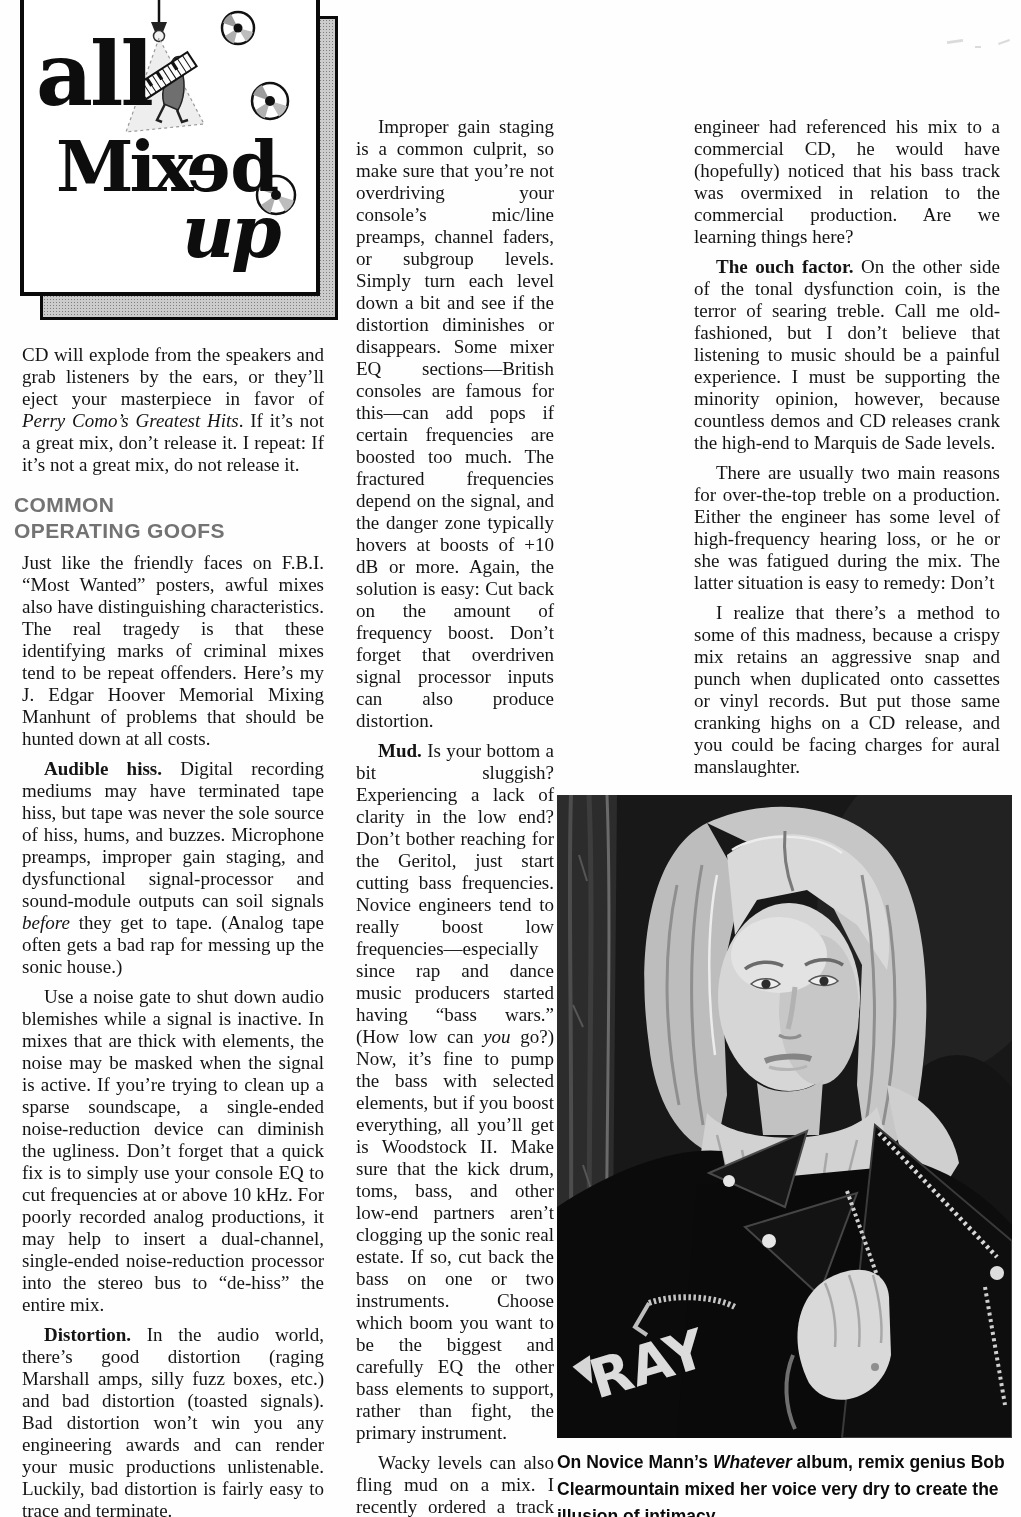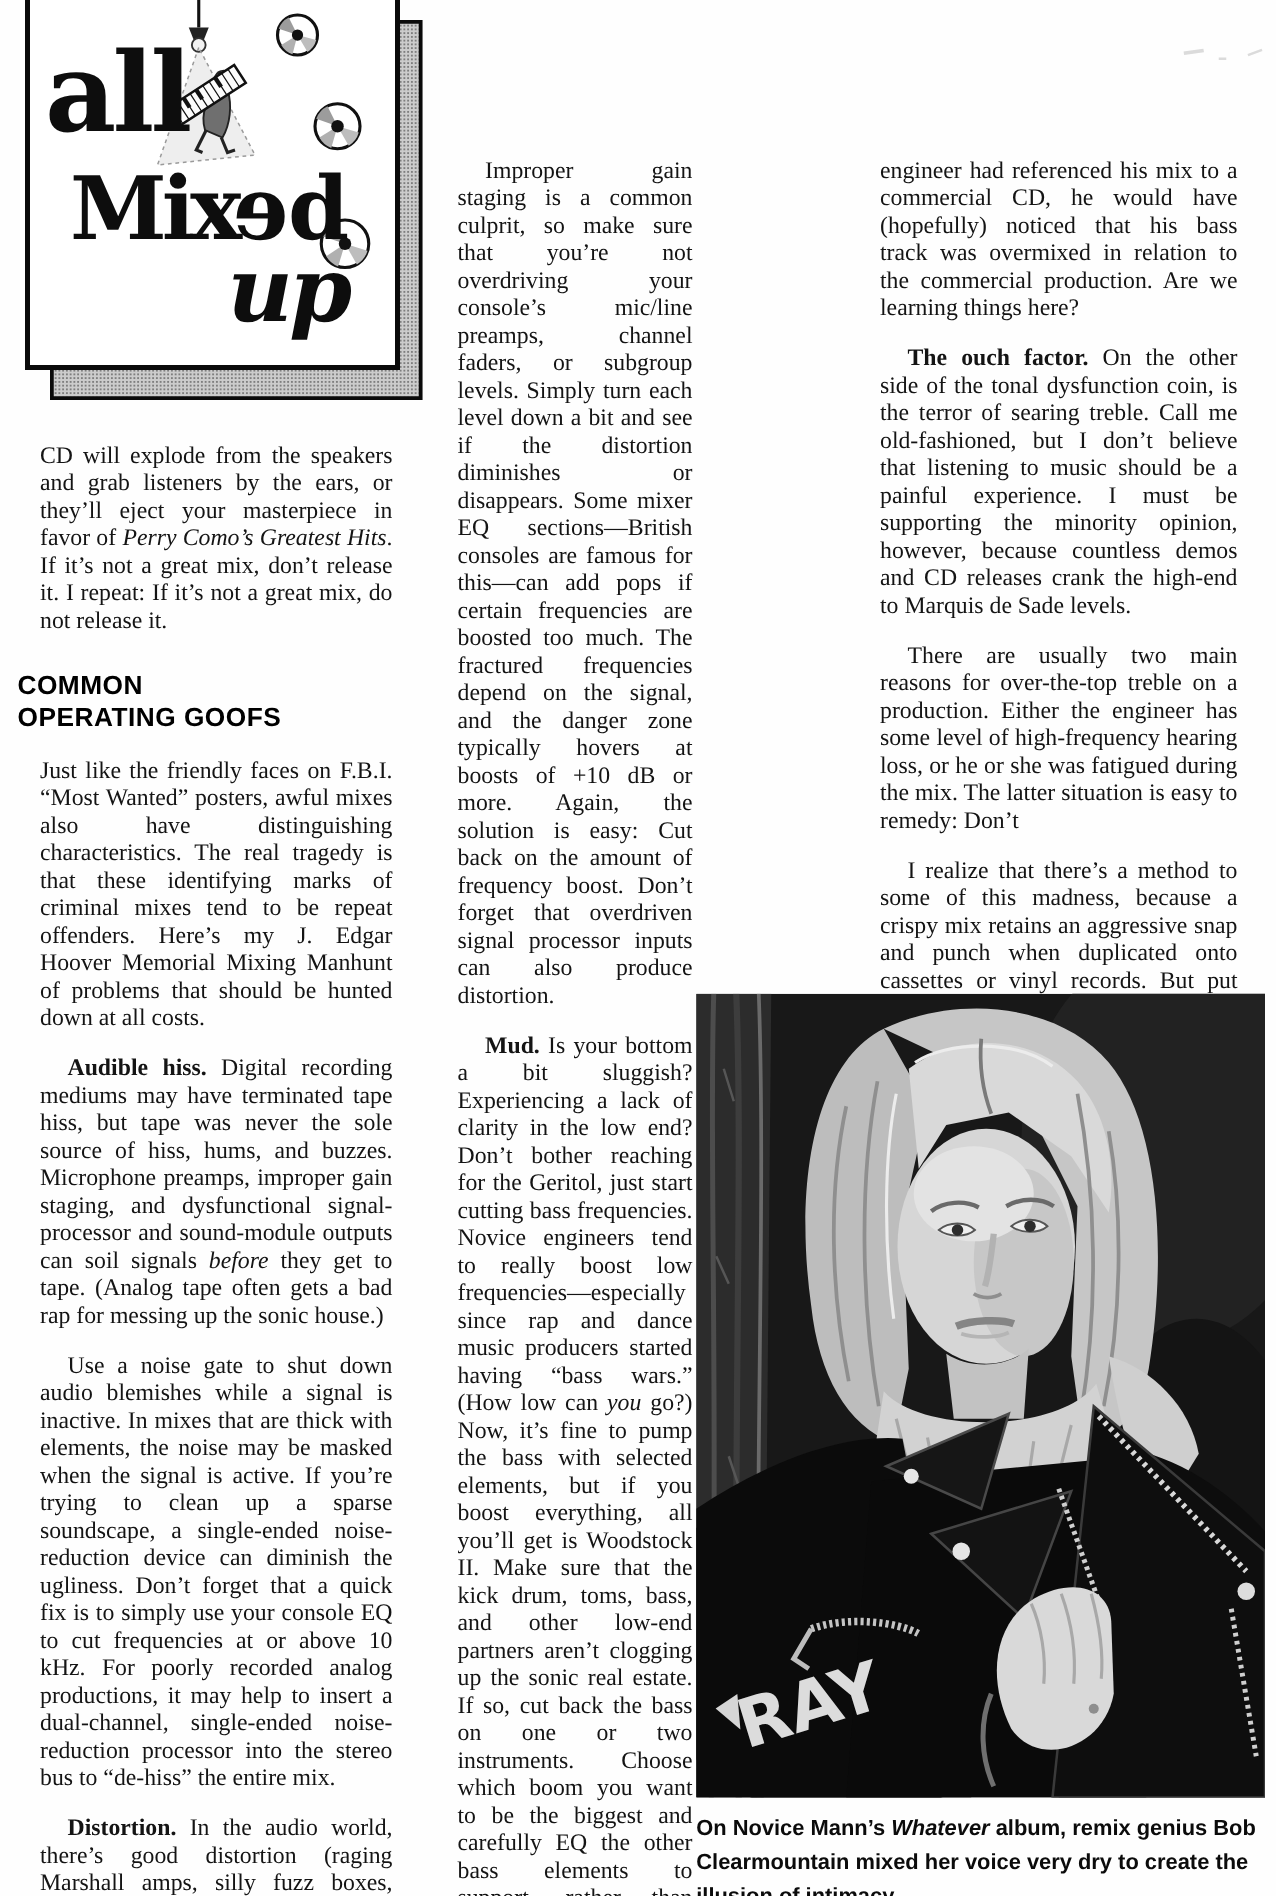--- a/index.html
+++ b/index.html
@@ -25,28 +25,28 @@
   .artifact{position:absolute;background:#bdbdbd;opacity:.55;}
   #art1{left:947px;top:40px;width:16px;height:3px;transform:rotate(-8deg);}
   #art2{left:975px;top:46px;width:6px;height:2px;}
   #art3{left:998px;top:41px;width:12px;height:2px;transform:rotate(-20deg);}
 
   
   .col{position:absolute;}
   #col1{left:14px;top:336px;width:318px;}
   #col2{left:348px;top:108px;width:318px;}
   #col3{left:686px;top:108px;width:322px;}
-  .body-p{margin:18px;text-align:justify;font-size:19px;line-height:22px;color:#141414;
+  .body-p{margin:8px;text-align:justify;font-size:19px;line-height:22px;color:#141414;
           hyphens:auto;-webkit-hyphens:auto;}
   .body-p.indent{text-indent:22px;}
   .seg-b{font-weight:bold;}
   .seg-i{font-style:italic;}
   .seg-bi{font-weight:bold;font-style:italic;}
   .col-heading{font-family:"Liberation Sans",sans-serif;font-weight:bold;
-      font-size:21px;line-height:26px;letter-spacing:.4px;color:#000000;margin:28px 0 7px 0;}
+      font-size:21px;line-height:26px;letter-spacing:.4px;color:#737373;margin:16px 0 7px 0;}
   .wrap-spacer{float:right;width:112px;height:745px;margin-top:660px;}
 
   
   .photo-wrap{position:absolute;left:557px;top:795px;width:455px;height:643px;}
   .photo-wrap svg{display:block;width:100%;height:100%;}
   .caption{position:absolute;left:557px;top:1449px;width:458px;
       font-family:"Liberation Sans",sans-serif;font-weight:bold;
       font-size:17.5px;line-height:27px;color:#0b0b0b;text-align:left;}
 </style>
 </head>

